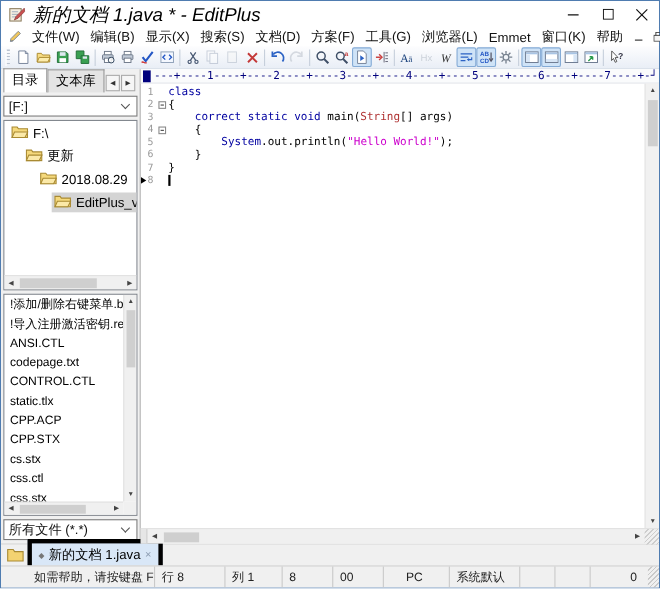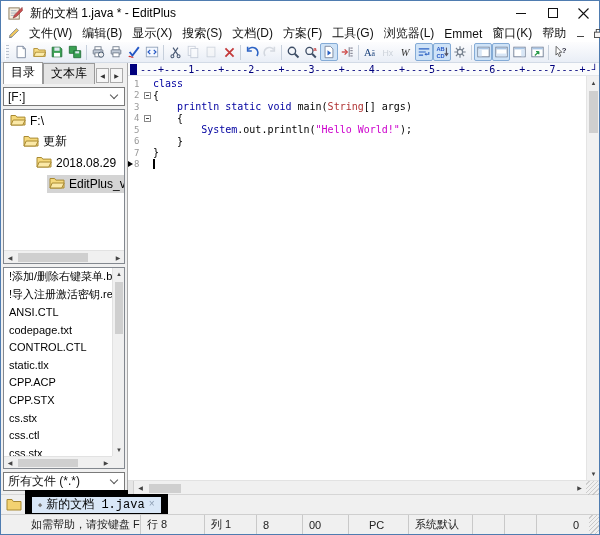--- a/index.html
+++ b/index.html
@@ -2,21 +2,21 @@
 <html><head>
 <meta charset="utf-8">
 <style>
   * { margin:0; padding:0; box-sizing:border-box; }
   html,body { width:600px; height:535px; overflow:hidden; font-family:"Liberation Sans","DejaVu Sans",sans-serif; }
   .win { width:600px; height:535px; background:#fff; border:1px solid #4f7cb0; display:flex; flex-direction:column; }
 
   
   .titlebar { height:24px; background:#fff; display:flex; align-items:center; padding-left:7px; flex:0 0 auto; }
   .app-icon { width:16px; height:16px; display:flex; align-items:center; }
-  .title { font-size:12px; color:#000; margin-left:6px; white-space:nowrap; }
+  .title { font-size:17px; color:#000; margin-left:6px; white-space:nowrap;font-style:italic; }
   .win-controls { margin-left:auto; display:flex; height:24px; }
   .wbtn { width:31px; height:24px; display:flex; align-items:center; justify-content:center; }
 
   
   .menubar { height:17px; background:#fff; display:flex; align-items:center; padding-left:6px; flex:0 0 auto; }
   .doc-icon { width:16px; display:flex; align-items:center; margin-right:4px; }
   .menu-items { display:flex; height:17px; align-items:center; }
   .menu-item { font-size:12px; padding:0 5px; color:#111; white-space:nowrap; cursor:default; }
   .mdi-controls { margin-left:auto; display:flex; align-items:center; padding-right:4px; }
   .mdi-btn { width:17px; height:14px; display:flex; align-items:center; justify-content:center; margin-left:1px; }
@@ -84,21 +84,21 @@
   .editor-vscroll .scroll-thumb { top:2px; left:2px; width:9px; height:42px; }
   .editor-hscroll { height:14px; background:#f0f0f0; border-top:1px solid #e2e2e2; display:flex; align-items:center; flex:0 0 auto; }
   .mini-split { width:6px; height:100%; background:#e6e6e6; border-right:1px solid #cfcfcf; flex:0 0 auto; }
   .editor-hscroll .scroll-arrow { width:13px; height:14px; }
   .editor-hscroll .scroll-thumb { left:2px; top:2.5px; width:32px; height:9px; }
   .size-grip { width:13px; height:14px; background:repeating-linear-gradient(135deg, transparent 0 2px, #b6b6b6 2px 3px); flex:0 0 auto; opacity:.6; }
 
   
   .tabbar { height:20px; background:#f0f0f0; border-top:1px solid #d6d6d6; display:flex; align-items:center; padding-left:2px; flex:0 0 auto; }
   .folder-btn { width:22px; height:18px; display:flex; align-items:center; justify-content:center; }
-  .doc-tab { height:30px; display:flex; align-items:center; background:#d9e7f7; border:7px solid #000000; padding:0 6px; font-size:12px; color:#000; gap:4px; white-space:nowrap;font-family:Liberation Mono, monospace; }
+  .doc-tab { height:30px; display:flex; align-items:center; background:#d9e7f7; border:4px solid #000000; padding:0 6px; font-size:12px; color:#000; gap:4px; white-space:nowrap; }
   .mod { font-size:7px; color:#777; }
   .tab-close { font-size:10px; color:#8d9db2; }
 
   
   .statusbar { height:20px; background:#f0f0f0; border-top:1px solid #cfcfcf; display:flex; align-items:center; font-size:11px; color:#222; flex:0 0 auto; }
   .status-seg { height:100%; display:flex; align-items:center; padding:0 6px; border-right:1px solid #c9c9c9; white-space:nowrap; overflow:hidden; flex:0 0 auto; }
   .status-seg.fill { flex:1; border-right:none; justify-content:flex-end; padding-right:10px; }
   .status-grip { width:10px; height:100%; background:repeating-linear-gradient(135deg, transparent 0 2px, #b0b0b0 2px 3px); opacity:.6; flex:0 0 auto; }
 </style>
 </head>
@@ -482,21 +482,21 @@
             <span class="lnum">2</span>
             <span class="lfold">
               <span class="fold-box"></span>
             </span>
             <span class="ltext"><span style="color: rgb(0, 0, 0);">{</span></span>
           </div>
           <div class="code-line">
             <span class="lmark"></span>
             <span class="lnum">3</span>
             <span class="lfold"></span>
-            <span class="ltext"><span style="color: rgb(0, 0, 0);">    </span><span style="color: rgb(0, 0, 160);">println static void</span><span style="color: rgb(0, 0, 0);"> main(</span><span style="color: rgb(176, 51, 51);">String</span><span style="color: rgb(0, 0, 0);">[] args)</span></span>
+            <span class="ltext"><span style="color: rgb(0, 0, 0);">    </span><span style="color: rgb(0, 0, 160);">correct static void</span><span style="color: rgb(0, 0, 0);"> main(</span><span style="color: rgb(176, 51, 51);">String</span><span style="color: rgb(0, 0, 0);">[] args)</span></span>
           </div>
           <div class="code-line">
             <span class="lmark"></span>
             <span class="lnum">4</span>
             <span class="lfold">
               <span class="fold-box"></span>
             </span>
             <span class="ltext"><span style="color: rgb(0, 0, 0);">    {</span></span>
           </div>
           <div class="code-line">

